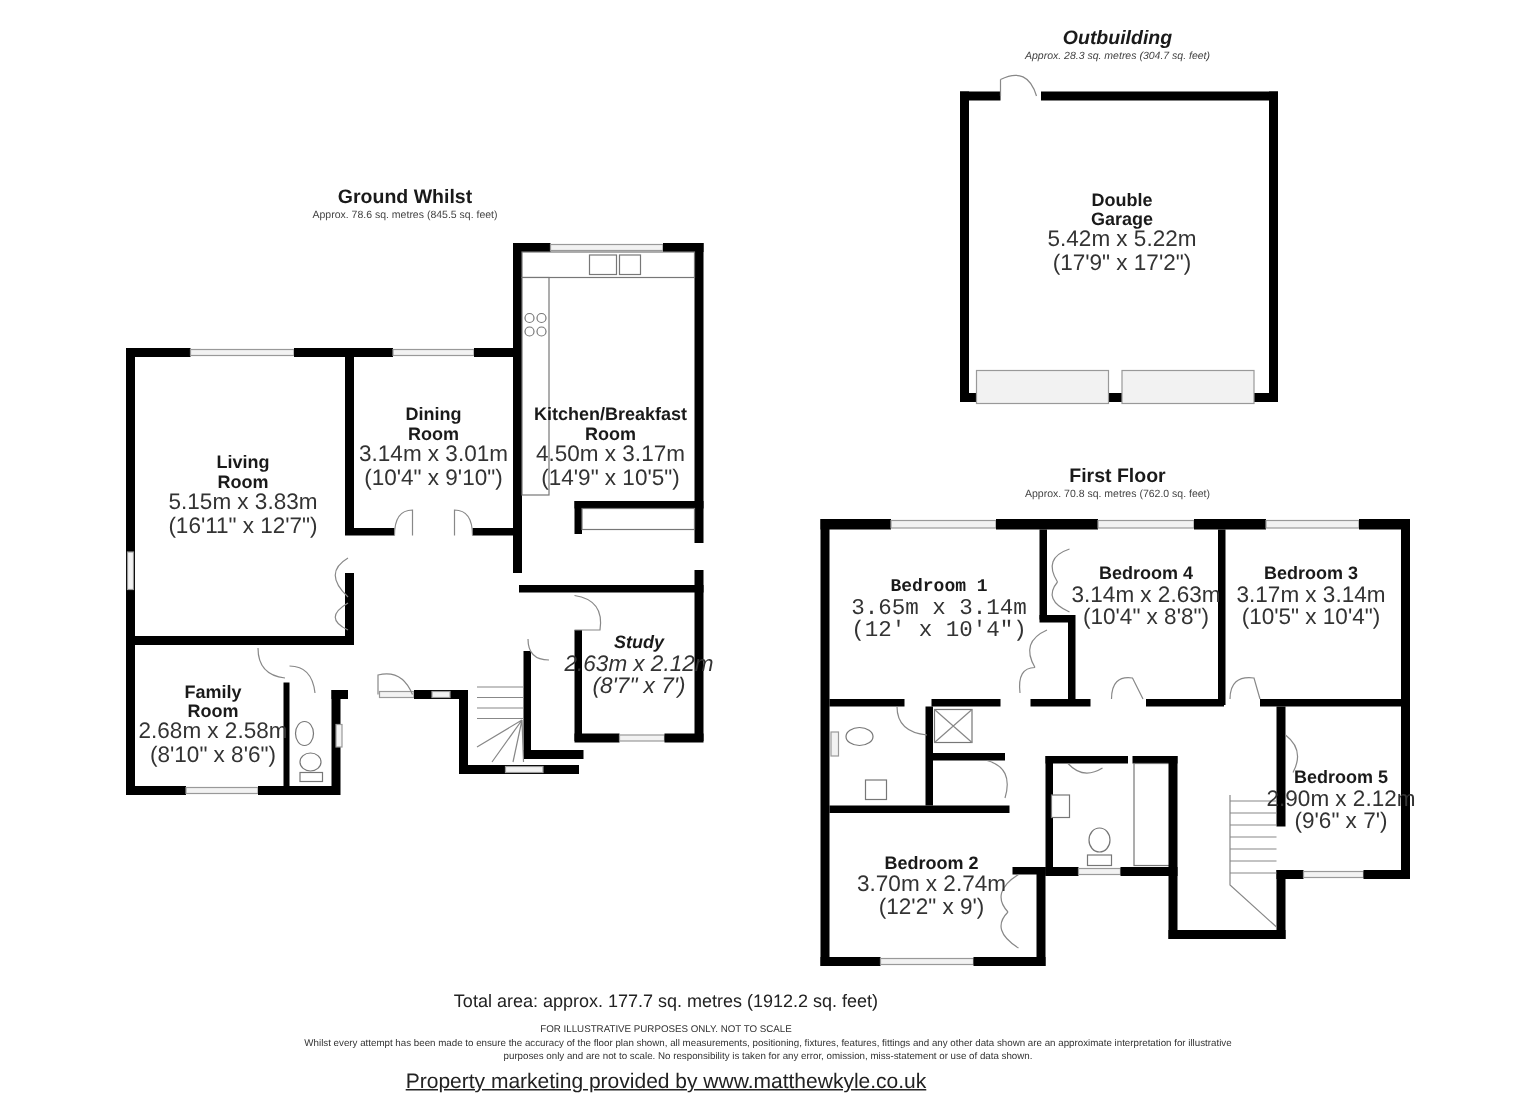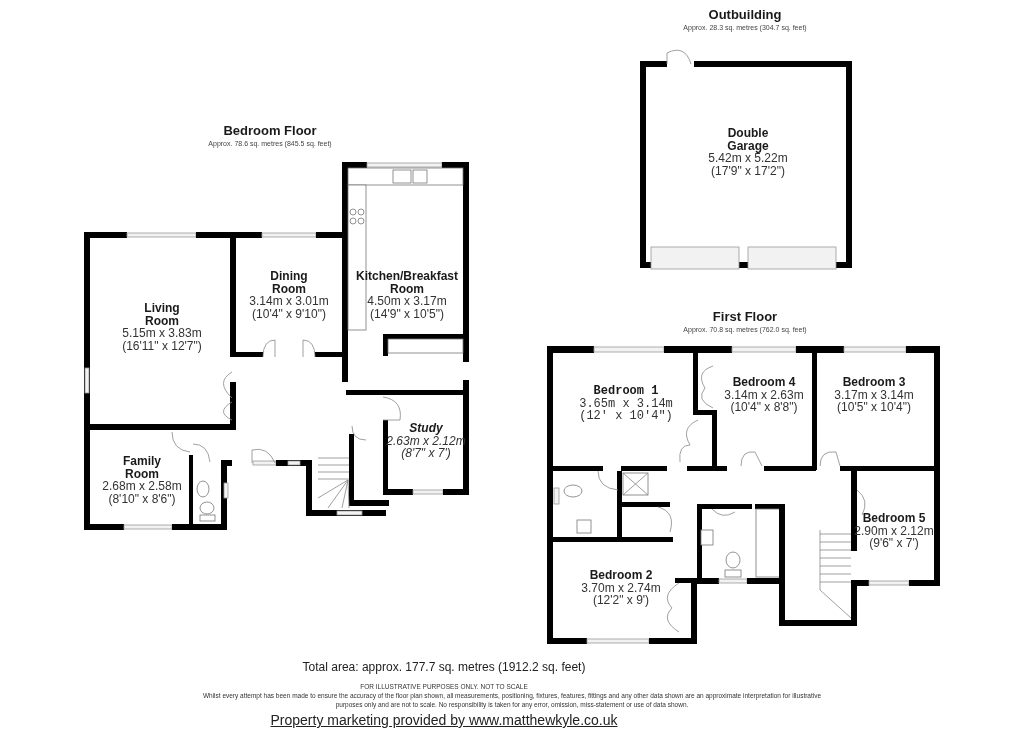--- a/index.html
+++ b/index.html
@@ -4,21 +4,21 @@
 <style>
   html, body { margin:0; padding:0; background:#ffffff; }
   body { width:1024px; height:745px; position:relative; overflow:hidden; font-family:"Liberation Sans", sans-serif; color:#222; }
   svg.plan { position:absolute; left:0; top:0; }
   .wall { fill:#000; }
   .win { fill:#f2f2f2; stroke:#999; stroke-width:0.8; }
   .thin { fill:none; stroke:#888; stroke-width:0.8; }
   .fix { fill:#fff; stroke:#777; stroke-width:0.8; }
   .lbl { position:absolute; text-align:center; line-height:1.05; transform:translateX(-50%); white-space:nowrap; }
   .lbl .nm { font-weight:bold; font-size:12px; color:#1a1a1a; }
-  .lbl .dm { font-size:12px; color:#333; }
+  .lbl .dm { font-size:15px; color:#333; }
   .ftitle { position:absolute; text-align:center; transform:translateX(-50%); white-space:nowrap; }
   .ftitle .t { font-weight:bold; font-size:13px; color:#1a1a1a; }
   .ftitle .s { font-size:7px; color:#444; margin-top:2px; }
   .footer { position:absolute; left:0; width:888px; text-align:center; }
   .total { top:660px; font-size:12px; color:#222; }
   .disc1 { top:683px; font-size:6.5px; color:#333; }
   .disc2 { top:692px; font-size:6.5px; color:#333; line-height:1.35; width:620px; left:202px; }
   .credit { top:712px; font-size:14px; color:#222; text-decoration:underline; }
 </style>
 </head>
@@ -171,26 +171,26 @@
 
     <rect class="wall" x="547" y="638" width="40" height="6"></rect>
     <rect class="win" x="587" y="639" width="62" height="4"></rect>
     <rect class="wall" x="649" y="638" width="48" height="6"></rect>
     <rect class="wall" x="691" y="578" width="6" height="66"></rect>
     <rect class="wall" x="675" y="578" width="22" height="5"></rect>
     <path class="thin" d="M679,583 Q660,595 672,608 M679,632 Q660,620 672,608"></path>
   </g>
 </svg>
 
-<div class="ftitle" style="left:745px; top:7px;">
+<div class="ftitle" style="left:745px; top:17px;font-style:italic;">
   <div class="t">Outbuilding</div>
   <div class="s">Approx. 28.3 sq. metres (304.7 sq. feet)</div>
 </div>
 <div class="ftitle" style="left:270px; top:123px;">
-  <div class="t">Bedroom Floor</div>
+  <div class="t">Ground Whilst</div>
   <div class="s">Approx. 78.6 sq. metres (845.5 sq. feet)</div>
 </div>
 <div class="ftitle" style="left:745px; top:309px;">
   <div class="t">First Floor</div>
   <div class="s">Approx. 70.8 sq. metres (762.0 sq. feet)</div>
 </div>
 
 <div class="lbl" style="left:748px; top:127px;">
   <div class="nm">Double</div>
   <div class="nm">Garage</div>

